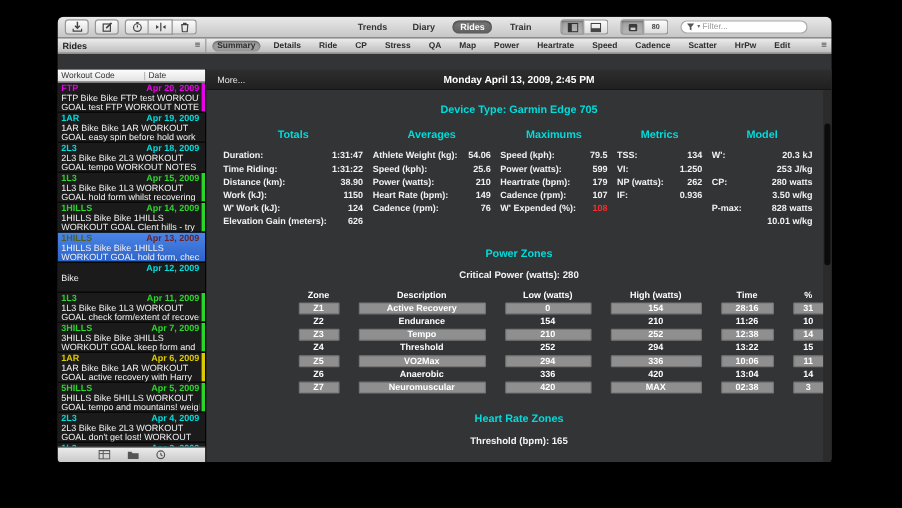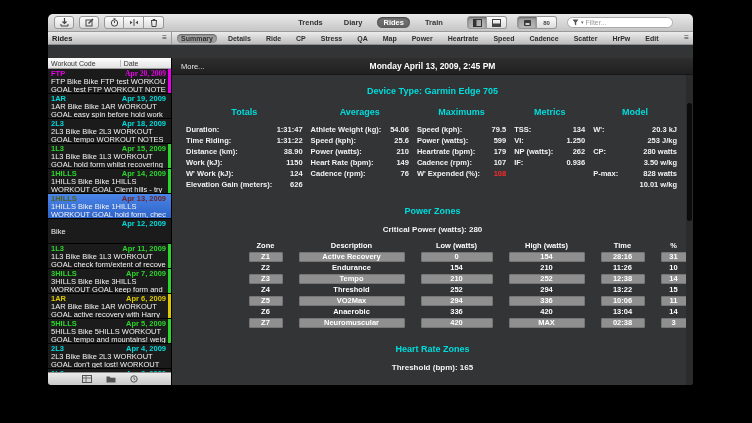--- a/index.html
+++ b/index.html
@@ -203,21 +203,21 @@
 
     <div class="sidebar">
       <div class="col-head">
         <span class="c1">Workout Code</span>
         <span class="c2">Date</span>
       </div>
       <div class="ride-list" id="ride-list">
           <div class="ride-item">
             <div class="ride-line1">
               <span class="ride-code" style="color: rgb(232, 0, 232);">FTP</span>
-              <span class="ride-date" style="color: rgb(232, 0, 232); font-family: Liberation Serif, serif;">Apr 20, 2009</span>
+              <span class="ride-date" style="color: rgb(232, 0, 232);">Apr 20, 2009</span>
             </div>
             <div class="ride-desc">FTP Bike Bike FTP test WORKOUT</div>
             <div class="ride-desc">GOAL test FTP WORKOUT NOTES</div>
             <div class="ride-stripe" style="background: rgb(232, 0, 232);"></div>
           </div>
           <div class="ride-item">
             <div class="ride-line1">
               <span class="ride-code" style="color: rgb(0, 220, 220);">1AR</span>
               <span class="ride-date" style="color: rgb(0, 220, 220);">Apr 19, 2009</span>
             </div>

